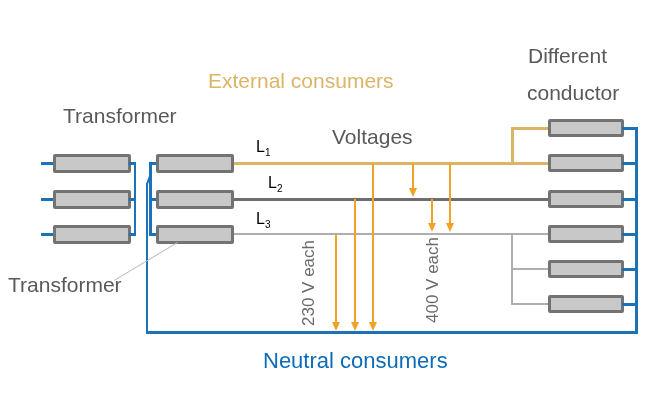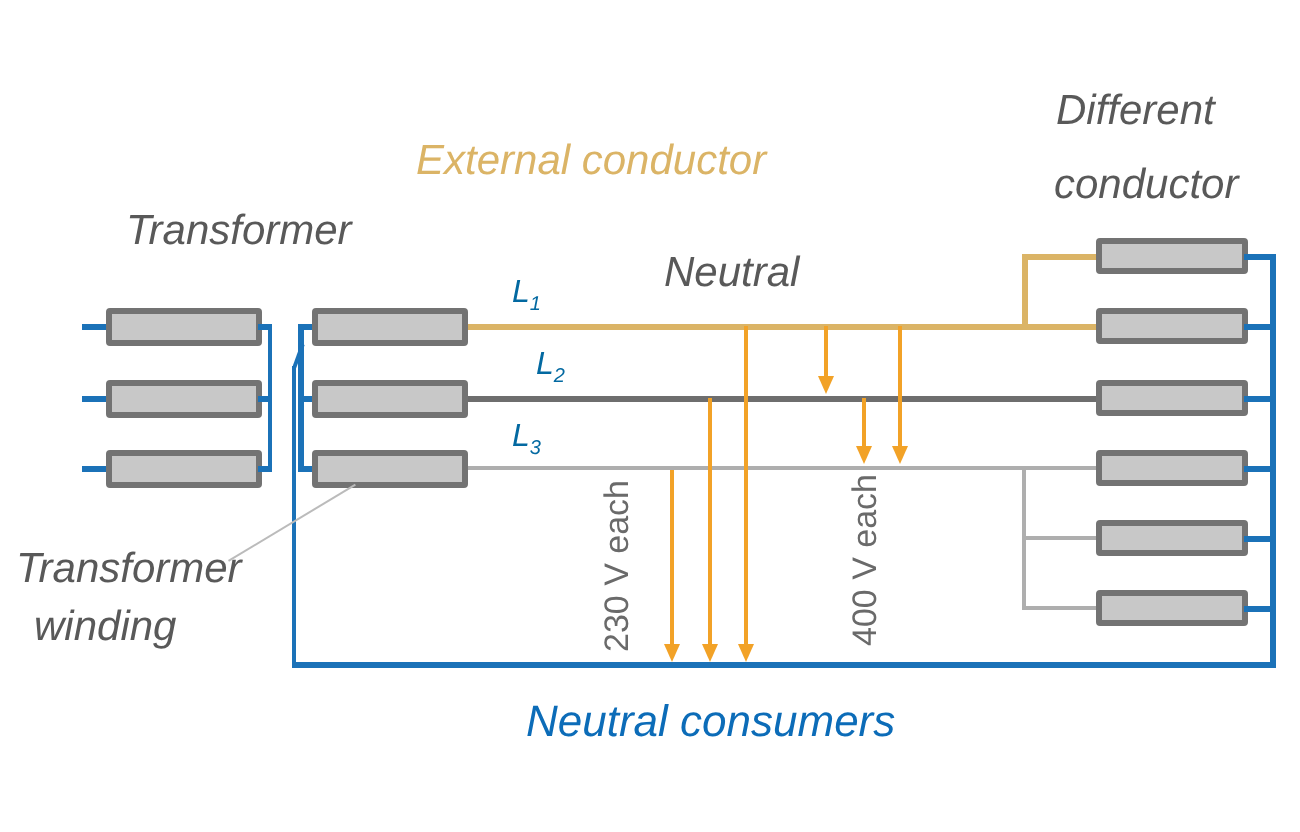--- a/index.html
+++ b/index.html
@@ -1,24 +1,24 @@
 <!DOCTYPE html>
 <html style="--tan: #DBB466; --orange: #F2A227; --blue: #1B72B8; --neutral-label-blue: #0C6CB8; --l2-gray: #6E6E6E; --l3-gray: #AEAEAE; --label-gray: #595959; --winding-fill: #C8C8C8; --winding-border: #737373;"><head>
 <meta charset="utf-8">
 <style>
   html,body{margin:0;padding:0;background:#fff;}
   #stage{
     position:relative;width:650px;height:416px;background:#ffffff;overflow:hidden;
     font-family:"Liberation Sans", sans-serif;
   }
-  .txt{position:absolute;white-space:nowrap;font-style:italic;}
+  .txt{position:absolute;white-space:nowrap;}
   .gray-label{color:var(--label-gray,#595959);font-size:21px;}
   .tan-label{color:var(--tan,#DBB466);font-size:21px;}
   .blue-label{color:var(--neutral-label-blue,#0C6CB8);font-size:22px;}
-  .l-label{color:#0369a1;font-size:16px;}
+  .l-label{color:#000000;font-size:16px;}
   .l-label sub{font-size:10px;}
   .vert-label{
     position:absolute;color:#6A6A6A;font-size:17px;white-space:nowrap;
     transform-origin:0 0;transform:rotate(-90deg);
   }
   .line{position:absolute;}
   .tan-bg{background:var(--tan,#DBB466);}
   .orange-bg{background:var(--orange,#F2A227);}
   .blue-bg{background:var(--blue,#1B72B8);}
   .dgray-bg{background:var(--l2-gray,#6E6E6E);}
@@ -35,26 +35,25 @@
     border-top:9px solid var(--orange,#F2A227);
   }
   .pointer{position:absolute;height:1.3px;background:#BBBBBB;transform-origin:0 0;}
 </style>
 </head>
 <body>
 
 <div id="stage">
 
   <div class="txt gray-label" style="left:63px;top:104px;">Transformer</div>
-  <div class="txt tan-label" style="left:208px;top:69px;">External conductor</div>
+  <div class="txt tan-label" style="left:208px;top:69px;">External consumers</div>
   <div class="txt gray-label" style="left:528px;top:44px;">Different</div>
   <div class="txt gray-label" style="left:527px;top:81px;">conductor</div>
-  <div class="txt gray-label" style="left:332px;top:125px;">Neutral</div>
+  <div class="txt gray-label" style="left:332px;top:125px;">Voltages</div>
   <div class="txt gray-label" style="left:8px;top:273px;">Transformer</div>
-  <div class="txt gray-label" style="left:17px;top:302px;">winding</div>
   <div class="txt blue-label" style="left:263px;top:348px;">Neutral consumers</div>
 
   <div class="txt l-label" style="left:256px;top:138px;"><span>L</span><sub>1</sub></div>
   <div class="txt l-label" style="left:268px;top:174px;"><span>L</span><sub>2</sub></div>
   <div class="txt l-label" style="left:256px;top:210px;"><span>L</span><sub>3</sub></div>
 
   <div class="vert-label" style="left:299px;top:326px;">230 V each</div>
   <div class="vert-label" style="left:423px;top:323px;">400 V each</div>
 
   <div class="line blue-bg" style="left:41px;top:162px;width:13px;height:2.5px;"></div>

